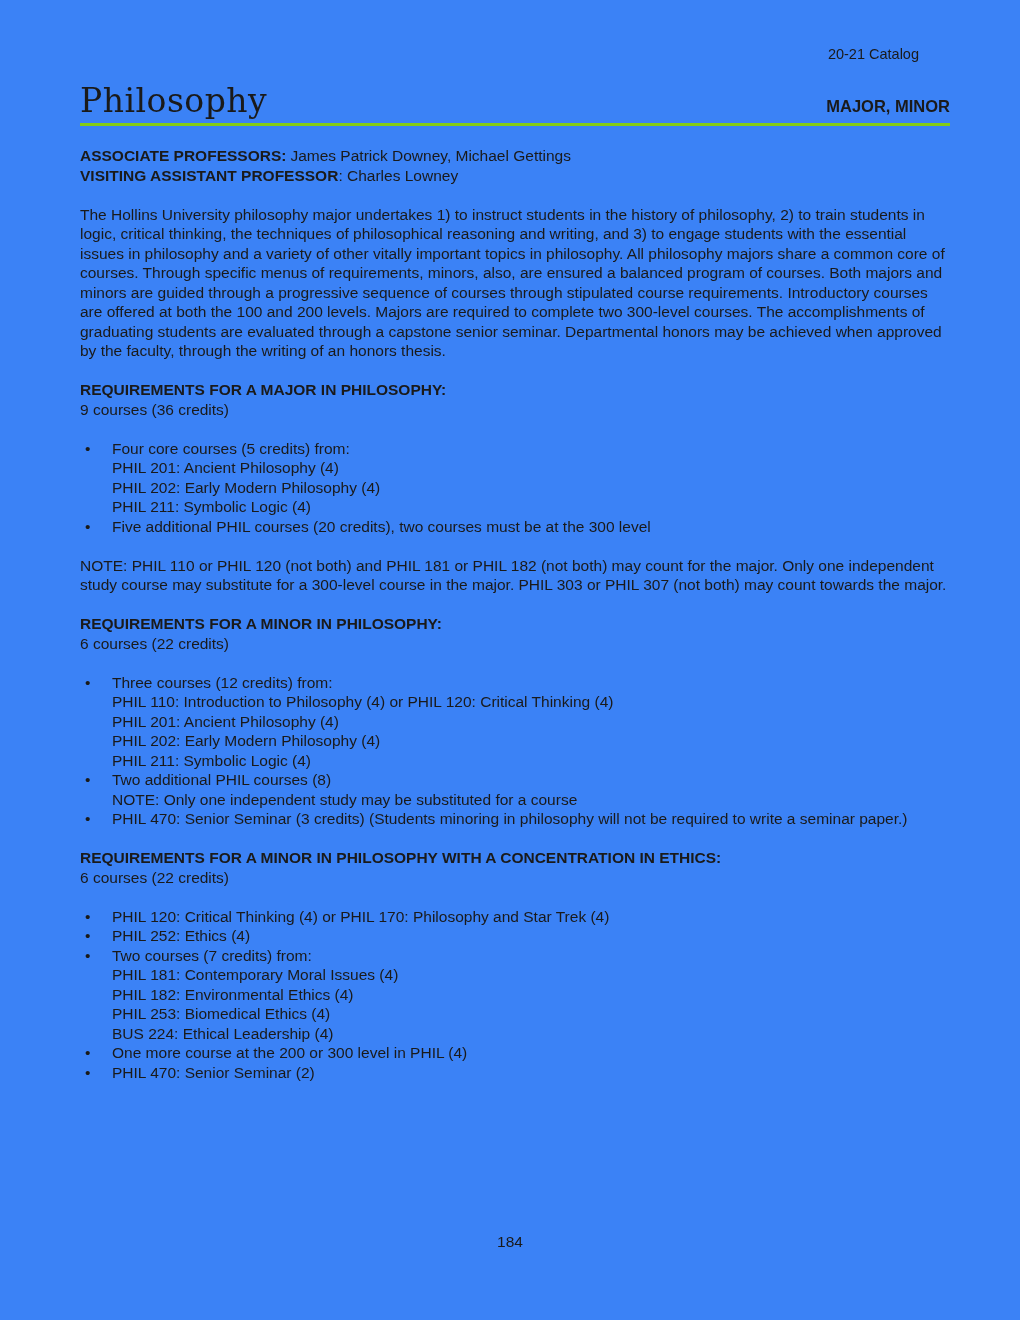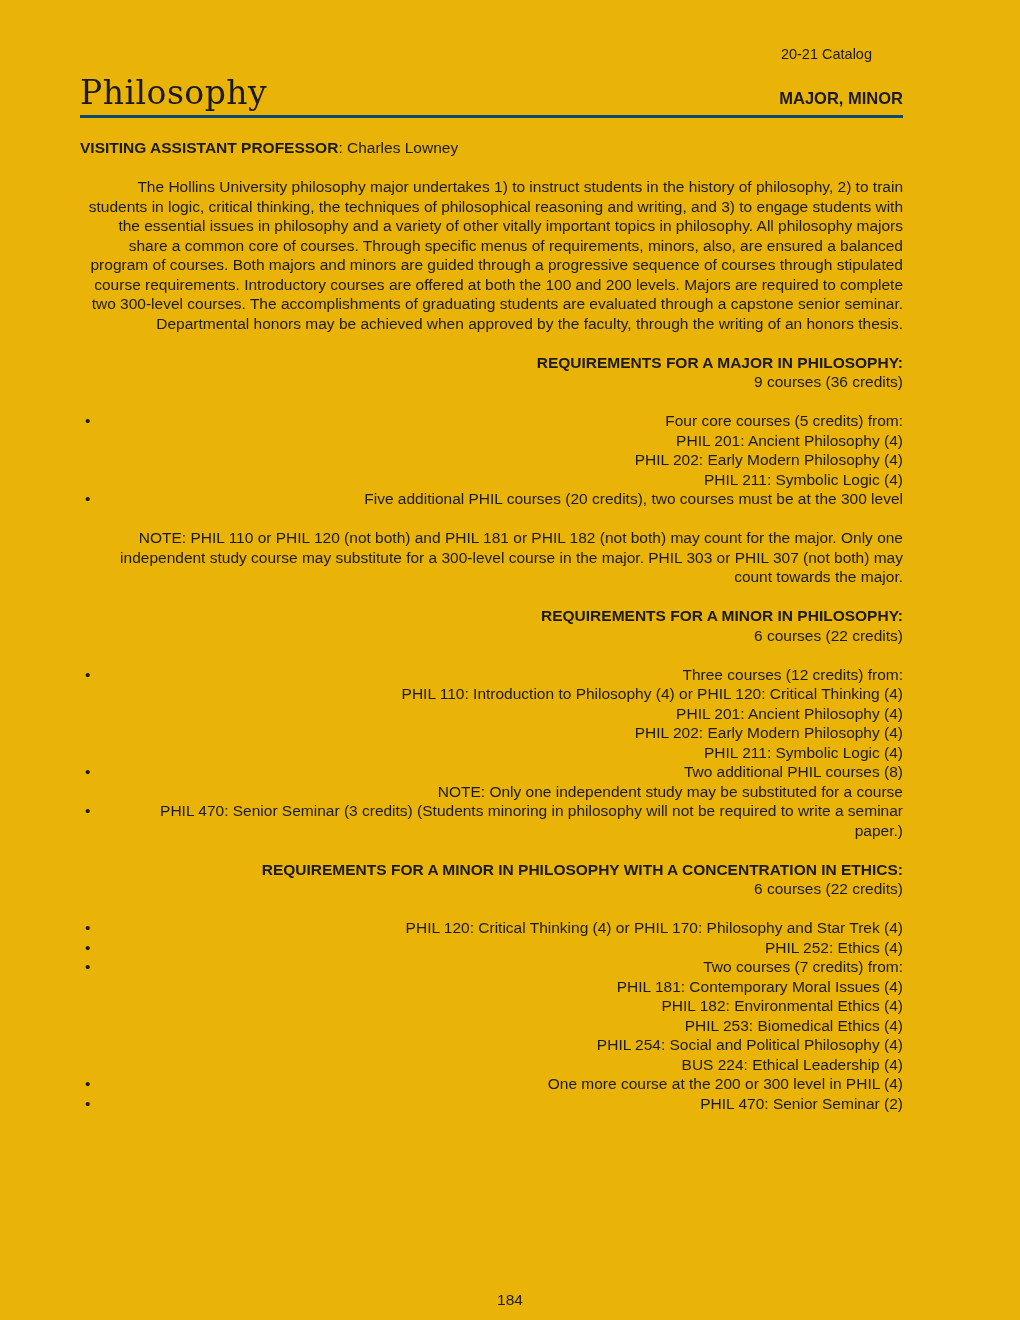--- a/index.html
+++ b/index.html
@@ -1,89 +1,92 @@
 <!DOCTYPE html>
 <html><head>
 <meta charset="utf-8">
 <style>
   * { margin: 0; padding: 0; box-sizing: border-box; }
   html, body { background: #ffffff; }
   .page {
     position: relative;
     width: 1020px;
     height: 1320px;
-    background: #eab308;
+    background: #3b82f6;
     color: #1a1a1a;
     font-family: "Liberation Sans", "DejaVu Sans", sans-serif;
     font-size: 15.5px;
     line-height: 19.5px;
-    padding: 45px 117px 0 80px;
+    padding: 45px 70px 0 80px;
     overflow: hidden;
   }
   .catalog-meta {
     text-align: right;
     padding-right: 31px;
     font-size: 14.5px;
     line-height: 18px;
   }
   .title-row {
     display: flex;
     justify-content: space-between;
     align-items: baseline;
-    margin-top: 12px;
+    margin-top: 20px;
     padding-bottom: 4px;
-    border-bottom: 3px solid #0c4a6e;
+    border-bottom: 3px solid #84cc16;
   }
   .page-title {
     font-family: "DejaVu Serif", "Liberation Serif", serif;
     font-size: 33px;
     line-height: 36px;
     font-weight: normal;
     letter-spacing: 0.5px;
   }
   .designations {
     font-weight: bold;
     font-size: 16.5px;
   }
   .faculty { margin-top: 20px; }
   .bold { font-weight: bold; }
   .names { margin-left: 4px; }
-  .block { margin-top: 19.5px; text-align: right; }
+  .block { margin-top: 19.5px; }
   .section-heading { font-weight: bold; }
   .blist { list-style: none; }
   .blist li {
     position: relative;
     padding-left: 32px;
   }
   .bullet-marker {
     position: absolute;
     left: 5px;
     top: 0;
   }
   .page-number {
     position: absolute;
-    top: 1290px;
+    top: 1232px;
     left: 0;
     width: 100%;
     text-align: center;
   }
 </style>
 </head>
 <body>
 
 <div class="page">
 
   <div class="catalog-meta">20-21 Catalog</div>
 
   <div class="title-row">
     <span class="page-title">Philosophy</span>
     <span class="designations">MAJOR, MINOR</span>
   </div>
 
   <div class="faculty">
+    <div>
+      <span class="bold">ASSOCIATE PROFESSORS:</span><span class="names">James Patrick Downey, Michael Gettings</span>
+    </div>
     <div>
       <span class="bold">VISITING ASSISTANT PROFESSOR</span><span>: Charles Lowney</span>
     </div>
   </div>
 
   <div class="block">The Hollins University philosophy major undertakes 1) to instruct students in the history of philosophy, 2) to train students in logic, critical thinking, the techniques of philosophical reasoning and writing, and 3) to engage students with the essential issues in philosophy and a variety of other vitally important topics in philosophy. All philosophy majors share a common core of courses. Through specific menus of requirements, minors, also, are ensured a balanced program of courses. Both majors and minors are guided through a progressive sequence of courses through stipulated course requirements. Introductory courses are offered at both the 100 and 200 levels. Majors are required to complete two 300-level courses. The accomplishments of graduating students are evaluated through a capstone senior seminar. Departmental honors may be achieved when approved by the faculty, through the writing of an honors thesis.</div>
 
   <div class="block">
     <div class="section-heading">REQUIREMENTS FOR A MAJOR IN PHILOSOPHY:</div>
     <div>9 courses (36 credits)</div>
@@ -143,21 +146,20 @@
     <li>
       <span class="bullet-marker">•</span>
       <div>PHIL 252: Ethics (4)</div>
     </li>
     <li>
       <span class="bullet-marker">•</span>
       <div>Two courses (7 credits) from:</div>
       <div>PHIL 181: Contemporary Moral Issues (4)</div>
       <div>PHIL 182: Environmental Ethics (4)</div>
       <div>PHIL 253: Biomedical Ethics (4)</div>
-      <div>PHIL 254: Social and Political Philosophy (4)</div>
       <div>BUS 224: Ethical Leadership (4)</div>
     </li>
     <li>
       <span class="bullet-marker">•</span>
       <div>One more course at the 200 or 300 level in PHIL (4)</div>
     </li>
     <li>
       <span class="bullet-marker">•</span>
       <div>PHIL 470: Senior Seminar (2)</div>
     </li>

